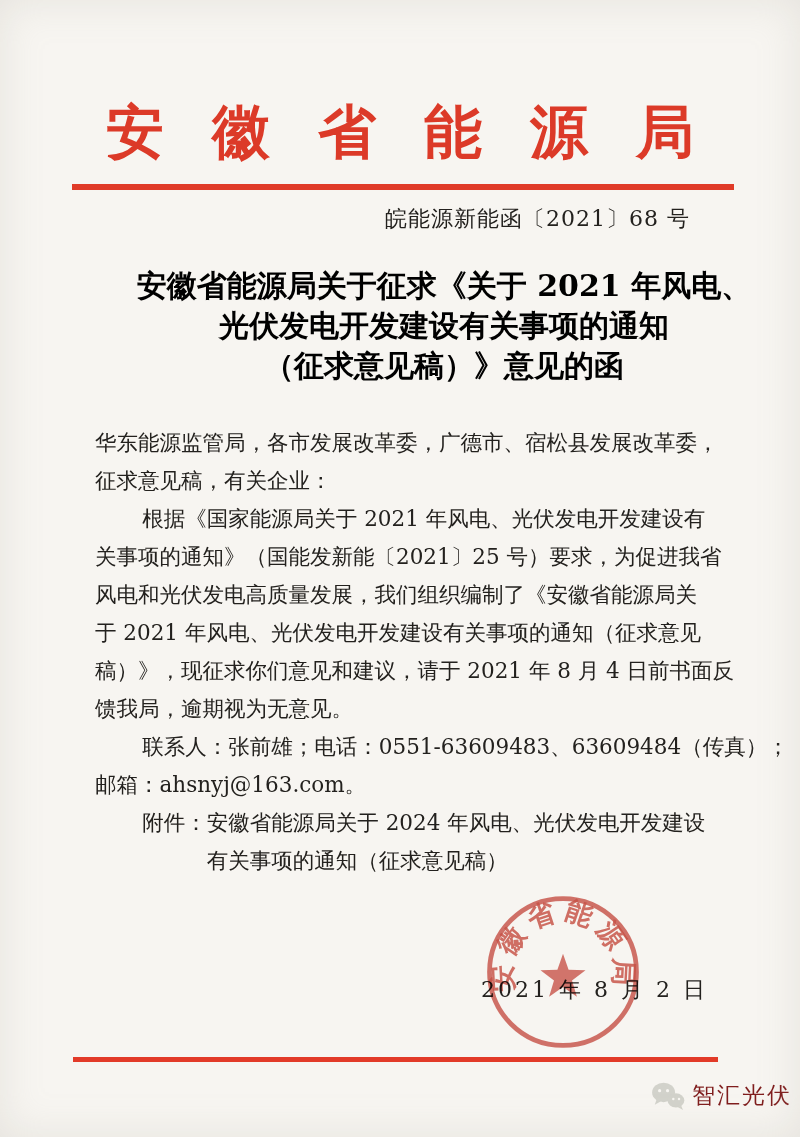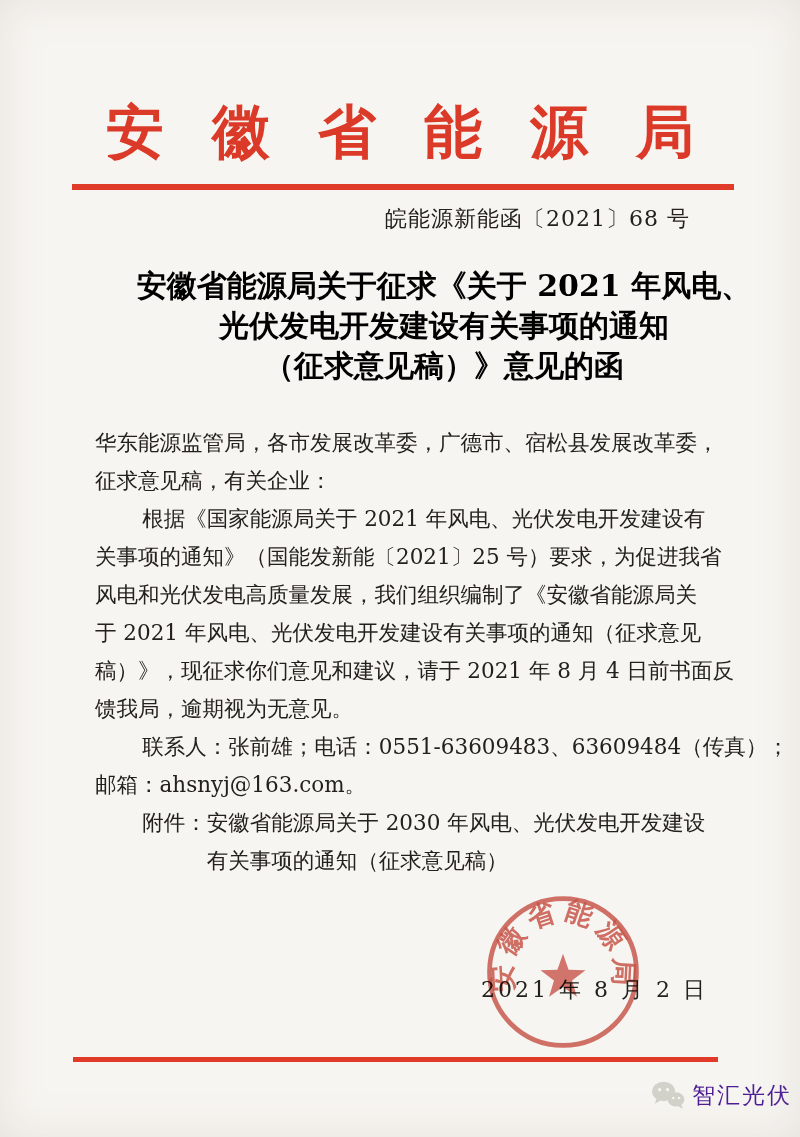--- a/index.html
+++ b/index.html
@@ -45,22 +45,22 @@
   .seal{
     position:absolute;left:484px;top:893px;width:158px;height:158px;
     mix-blend-mode:multiply;opacity:0.92;pointer-events:none;
   }
   .footer-rule{
     position:absolute;top:1057px;left:73px;width:645px;height:5px;
     background:#e23a28;
   }
   .watermark{
     position:absolute;top:1080px;left:650px;
-    display:flex;align-items:flex-start;gap:6px;
-    color:#4c1d95;font-size:23px;letter-spacing:2px;
+    display:flex;align-items:flex-end;gap:6px;
+    color:#7f1d1d;font-size:23px;letter-spacing:2px;
     font-family:"DejaVu Sans","Liberation Sans",sans-serif;
   }
 </style>
 </head>
 <body>
 
 <div class="page">
 
   <div class="agency">安徽省能源局</div>
 
@@ -76,21 +76,21 @@
     <p>华东能源监管局，各市发展改革委，广德市、宿松县发展改革委，
 征求意见稿，有关企业：</p>
     <p class="indent">根据《国家能源局关于 2021 年风电、光伏发电开发建设有
 关事项的通知》（国能发新能〔2021〕25 号）要求，为促进我省
 风电和光伏发电高质量发展，我们组织编制了《安徽省能源局关
 于 2021 年风电、光伏发电开发建设有关事项的通知（征求意见
 稿）》，现征求你们意见和建议，请于 2021 年 8 月 4 日前书面反
 馈我局，逾期视为无意见。</p>
     <p class="indent">联系人：张前雄；电话：0551-63609483、63609484（传真）；
 邮箱：ahsnyj@163.com。</p>
-    <p class="attachment">附件：安徽省能源局关于 2030 年风电、光伏发电开发建设
+    <p class="attachment">附件：安徽省能源局关于 2024 年风电、光伏发电开发建设
 有关事项的通知（征求意见稿）</p>
   </div>
 
   <div class="date">2021 年 8 月 2 日</div>
 
   <svg class="seal" viewBox="0 0 200 200">
     <circle cx="100" cy="100" r="93" fill="none" stroke="#c84438" stroke-width="6" opacity="0.8"></circle>
     <polygon points="100,77 107.1,97.3 128.5,97.7 111.4,110.7 117.6,131.3 100,119 82.4,131.3 88.6,110.7 71.5,97.7 92.9,97.3" fill="#c84438" opacity="0.78"></polygon>
     <defs>
       <path id="sealArc" d="M 40,125 A 65,65 0 1 1 160,125" fill="none"></path>

